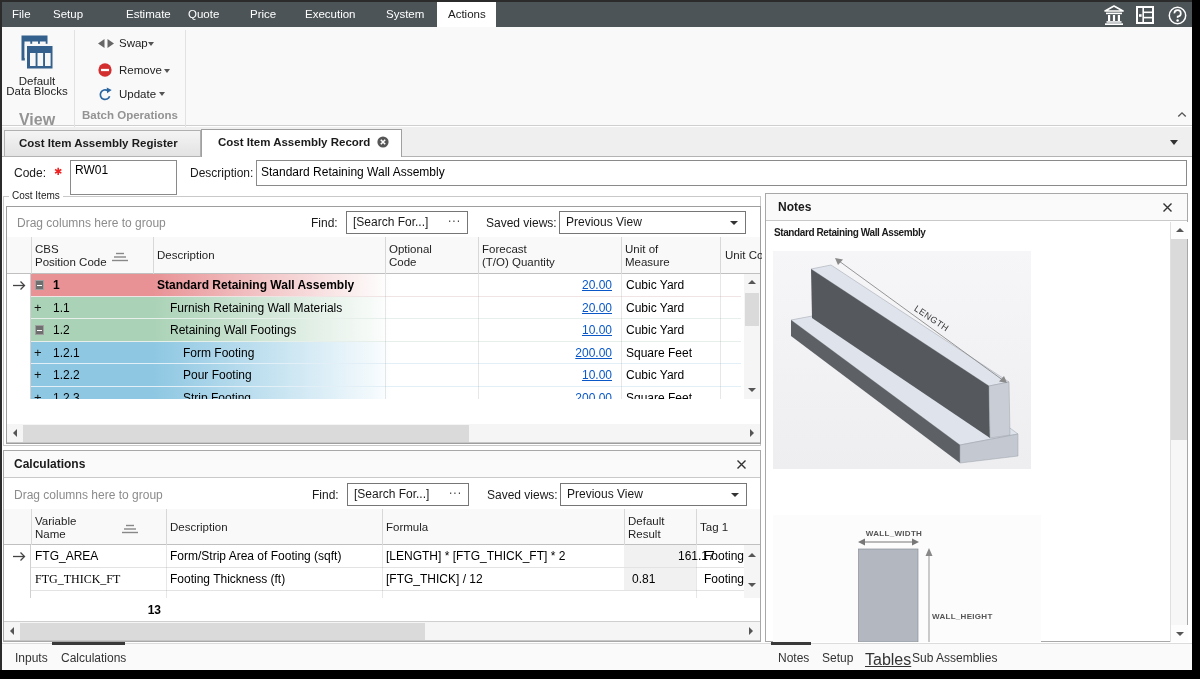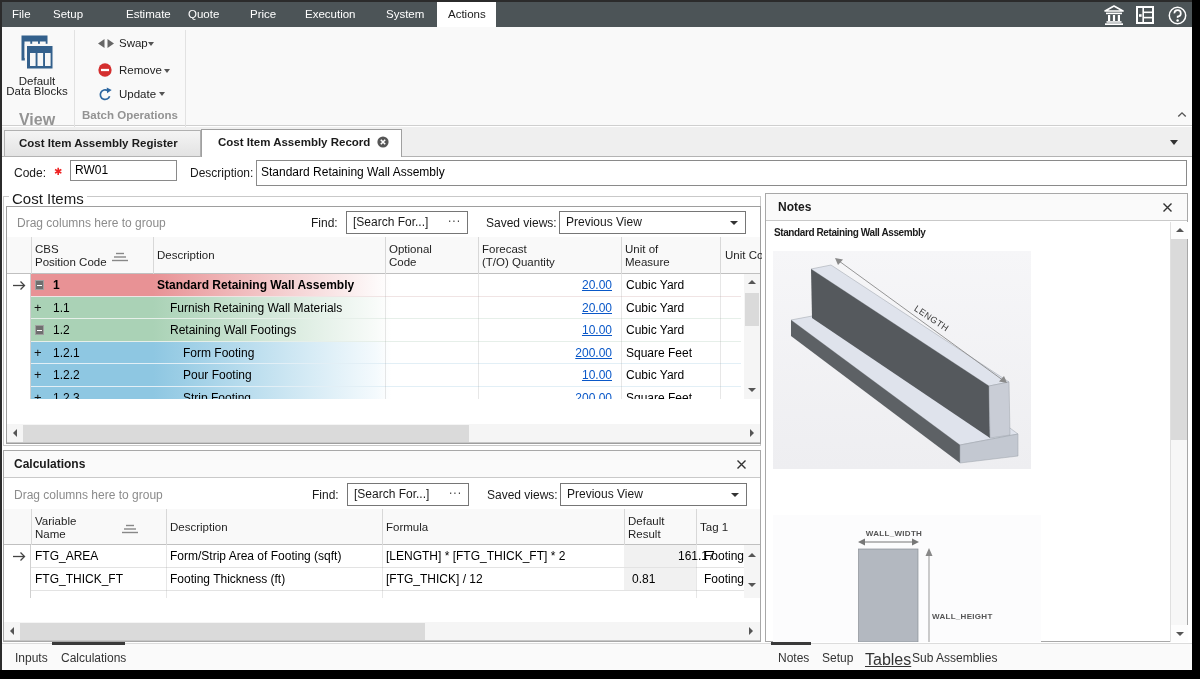--- a/index.html
+++ b/index.html
@@ -122,28 +122,28 @@
   <svg class="abs" style="left:375px;top:9px;" width="12" height="12" viewBox="0 0 12 12">
     <circle cx="6" cy="6" r="5.6" fill="#565656"></circle>
     <path d="M 3.8 3.8 L 8.2 8.2 M 8.2 3.8 L 3.8 8.2" stroke="#fff" stroke-width="1.6"></path>
   </svg>
   <div class="tri-dn abs" style="left:1168px;top:13px;border-left-width:4.5px;border-right-width:4.5px;border-top-width:5px;border-top-color:#333;"></div>
 </div>
 
 <div class="abs" id="coderow" style="left:2px;top:157px;width:1190px;height:36px;background:#fff;">
   <span class="abs" style="left:12px;top:9px;font-size:12px;color:#1a1a1a;">Code:</span>
   <span class="abs" style="left:52px;top:9px;font-size:10px;color:#ee2222;">✱</span>
-  <div class="abs" style="left:68px;top:3px;width:107px;height:21px;border:1px solid #8a8a8a;background:#fff;font-size:12px;color:#000;line-height:19px;text-indent:4px;">RW01</div>
+  <div class="abs" style="left:68px;top:3px;width:107px;height:35px;border:1px solid #8a8a8a;background:#fff;font-size:12px;color:#000;line-height:19px;text-indent:4px;">RW01</div>
   <span class="abs" style="left:188px;top:9px;font-size:12px;color:#1a1a1a;">Description:</span>
   <div class="abs" style="left:254px;top:3px;width:931px;height:26px;border:1px solid #8a8a8a;background:#fff;font-size:12px;color:#000;line-height:22px;text-indent:4px;">Standard Retaining Wall Assembly</div>
 </div>
 
 <div class="abs" id="costitems" style="left:3px;top:196px;width:758px;height:250px;">
   <div class="abs" style="left:0;top:0;width:758px;height:250px;border:1px solid #c9c9c9;"></div>
-  <div class="abs" style="left:6px;top:-6px;background:#fff;padding:0 3px;font-size:15px;color:#1a1a1a;">Cost Items</div>
+  <div class="abs" style="left:6px;top:-6px;background:#fff;padding:0 3px;font-size:10px;color:#1a1a1a;">Cost Items</div>
 
   <div class="abs" style="left:3px;top:10px;width:755px;height:238px;border:1px solid #9e9e9e;background:#fff;">
 
     <span class="abs" style="left:10px;top:9px;font-size:12px;color:#8c8c8c;">Drag columns here to group</span>
     <span class="abs" style="left:304px;top:9px;font-size:12px;color:#1a1a1a;">Find:</span>
     <div class="abs" style="left:339px;top:4px;width:122px;height:23px;border:1px solid #767676;font-size:12px;color:#1a1a1a;line-height:21px;">
       <span style="padding-left:6px;">[Search For...]</span>
       <span class="abs" style="right:6px;top:-4px;color:#444;font-size:12px;letter-spacing:1px;">...</span>
     </div>
     <span class="abs" style="left:479px;top:9px;font-size:12px;color:#1a1a1a;">Saved views:</span>
@@ -286,41 +286,44 @@
 
   <div class="abs" style="left:0;top:94px;width:740px;height:53px;overflow:hidden;font-size:12px;color:#000;">
     <div class="abs" style="left:0;top:0;width:740px;height:23px;border-bottom:1px solid #e3e3e3;">
       <span class="abs" style="left:31px;top:4px;">FTG_AREA</span>
       <span class="abs" style="left:166px;top:4px;">Form/Strip Area of Footing (sqft)</span>
       <span class="abs" style="left:382px;top:4px;">[LENGTH] * [FTG_THICK_FT] * 2</span>
       <span class="abs" style="left:620px;top:0px;width:72px;height:22px;background:#f1f1f1;line-height:22px;text-indent:8px;padding-left:46px;">161.17</span>
       <span class="abs" style="left:700px;top:4px;">Footing</span>
     </div>
     <div class="abs" style="left:0;top:23px;width:740px;height:23px;border-bottom:1px solid #e3e3e3;">
-      <span class="abs" style="left:31px;top:4px;">FTG_THICK_FT</span>
+      <span class="abs" style="left:31px;top:4px;font-family:Liberation Serif, serif;">FTG_THICK_FT</span>
       <span class="abs" style="left:166px;top:4px;">Footing Thickness (ft)</span>
       <span class="abs" style="left:382px;top:4px;">[FTG_THICK] / 12</span>
       <span class="abs" style="left:620px;top:0px;width:72px;height:22px;background:#f1f1f1;line-height:22px;text-indent:8px;">0.81</span>
       <span class="abs" style="left:700px;top:4px;">Footing</span>
     </div>
     <div class="abs" style="left:0;top:0;width:27px;height:53px;background:#fff;border-right:1px solid #d0d0d0;"></div>
     <svg class="abs" style="left:8px;top:6px;" width="15" height="11" viewBox="0 0 15 11">
       <line x1="1" y1="5.5" x2="12" y2="5.5" stroke="#444" stroke-width="1.3"></line>
       <path d="M 8.5 1.5 L 12.5 5.5 L 8.5 9.5" fill="none" stroke="#444" stroke-width="1.3"></path>
     </svg>
     <div class="abs" style="left:162px;top:0;width:1px;height:53px;background:rgba(160,160,160,0.25);"></div>
     <div class="abs" style="left:378px;top:0;width:1px;height:53px;background:rgba(160,160,160,0.25);"></div>
     <div class="abs" style="left:692px;top:0;width:1px;height:53px;background:rgba(160,160,160,0.25);"></div>
   </div>
 
   <div class="abs" style="left:740px;top:94px;width:16px;height:53px;background:#f5f5f5;">
     <div class="tri-up abs" style="left:4px;top:8px;border-bottom-color:#555;"></div>
     <div class="tri-dn abs" style="left:4px;top:38px;border-top-color:#555;"></div>
   </div>
 
+  <div class="abs" style="left:0;top:147px;width:756px;height:24px;background:#fff;border-bottom:1px solid #cfcfcf;">
+    <span class="abs" style="left:27px;top:5px;width:130px;text-align:right;font-size:12px;font-weight:bold;color:#000;">13</span>
+  </div>
 
   <div class="abs" style="left:0;top:171px;width:756px;height:19px;background:#f5f5f5;border-bottom:1px solid #c6c6c6;">
     <div class="tri-lf abs" style="left:6px;top:5px;border-right-color:#555;"></div>
     <div class="abs" style="left:16px;top:1px;width:405px;height:17px;background:#dadada;"></div>
     <div class="tri-rt abs" style="left:745px;top:5px;border-left-color:#555;"></div>
   </div>
 </div>
 
 <div class="abs" id="notes" style="left:765px;top:193px;width:423px;height:449px;border:1px solid #a8a8a8;background:#fff;">
 

